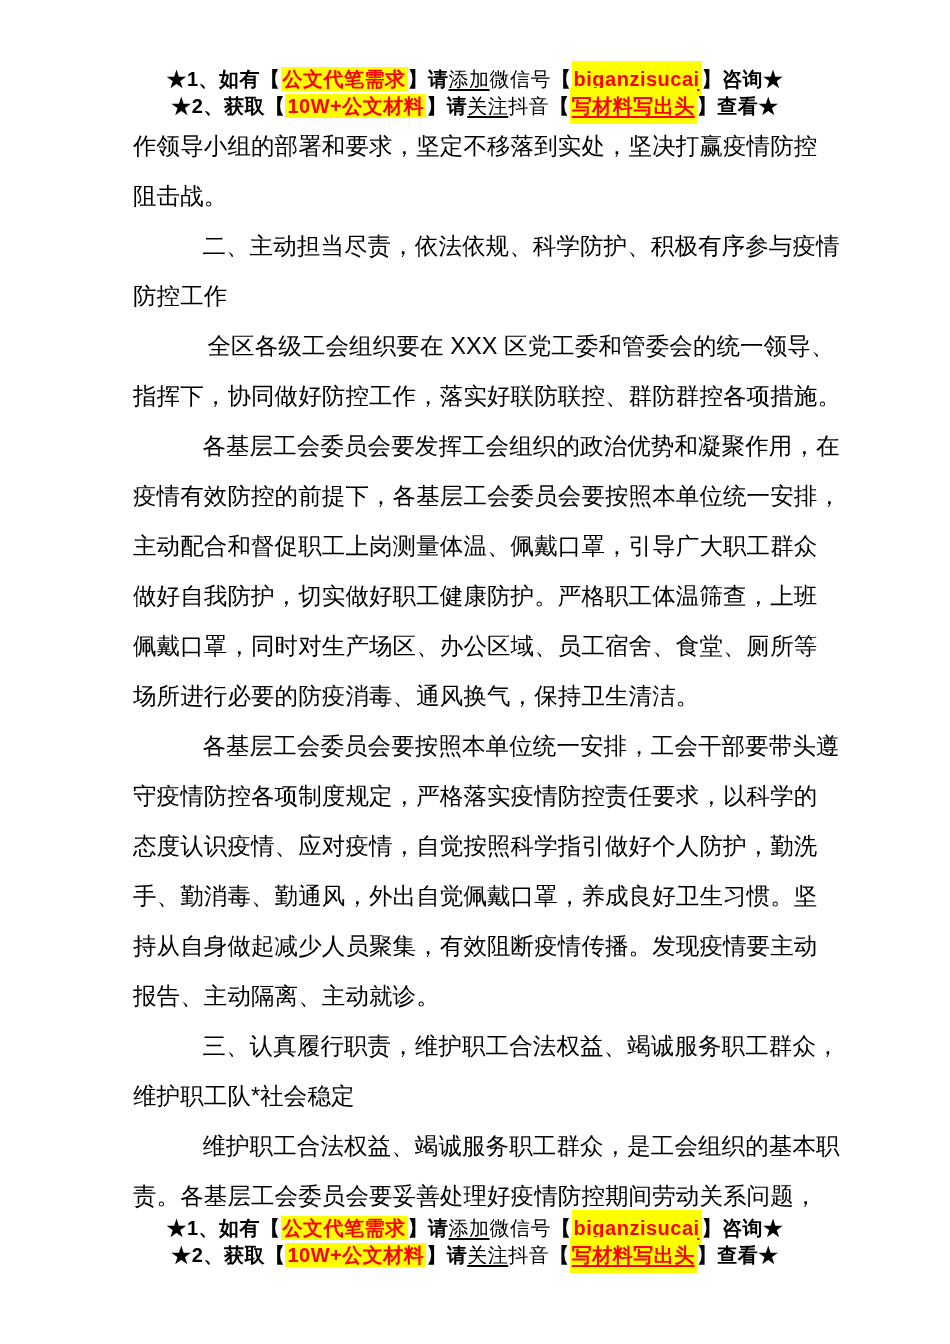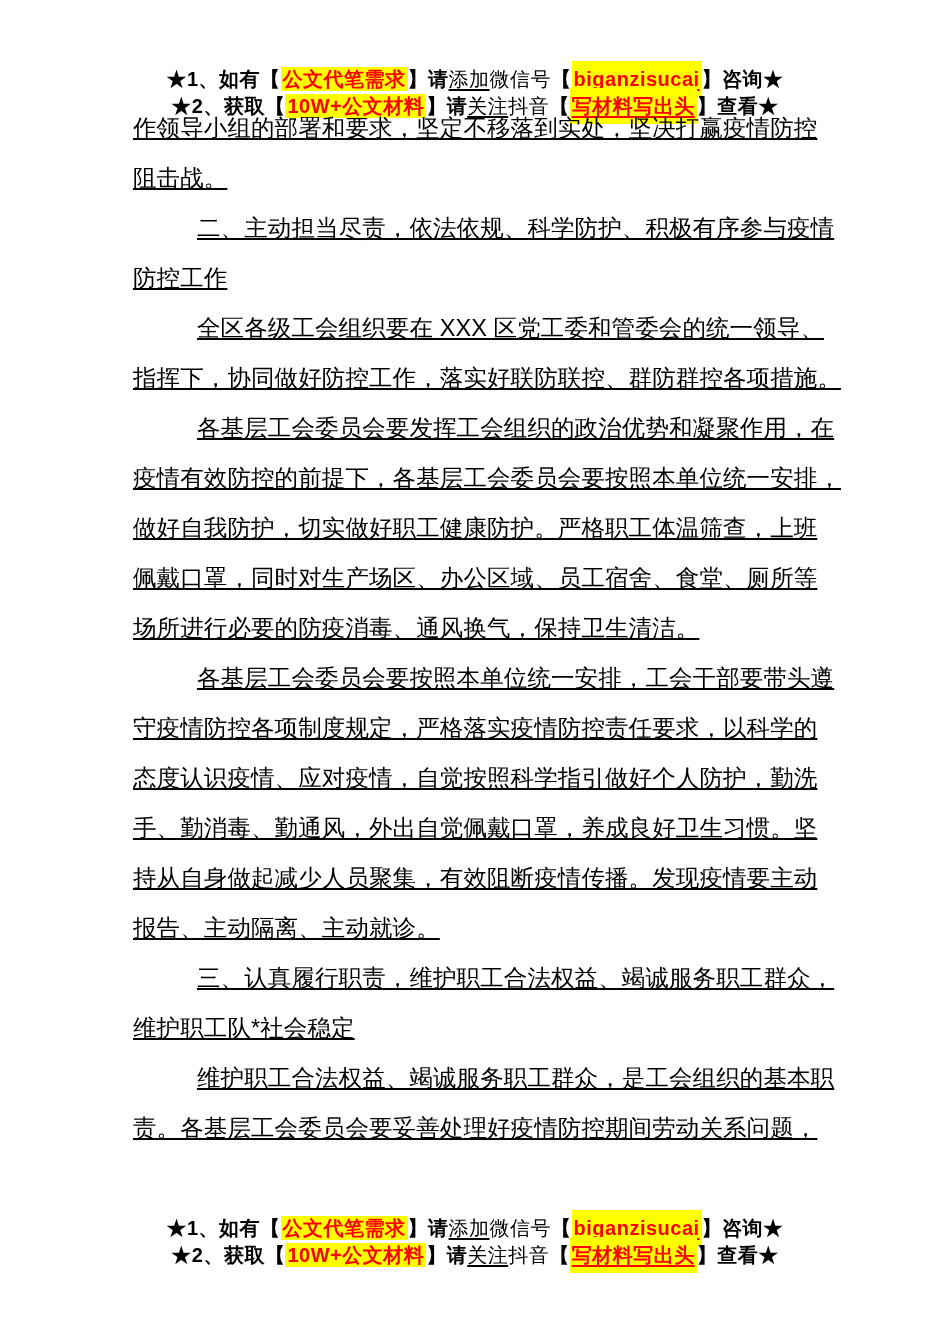--- a/index.html
+++ b/index.html
@@ -51,52 +51,52 @@
     background: var(--yellow, #ffff00);
     padding: 7px 2px;
     text-decoration: underline;
     text-decoration-color: var(--red, #ff0000);
     text-decoration-thickness: 2px;
     text-underline-offset: 3px;
   }
   
   .doc-body {
     position: absolute;
-    top: 103px;
+    top: 121px;
     left: 133px;
     width: 712px;
-    text-decoration: underline;
   }
   .doc-line {
     height: 50px;
     line-height: 50px;
     font-size: 23.5px;
     letter-spacing: 0.1px;
     white-space: pre;
     color: var(--ink, #000000);
   }
-  .doc-line.indent { padding-left: 64px; }
+  .doc-line.indent { padding-left: 64px; text-align: center; }
 </style>
 </head>
 <body>
 
 <div class="page">
   <div class="banner banner-top">
       <div class="b-line"><span class="seg-b">★1、如有【</span><span class="seg-hl">公文代笔需求</span><span class="seg-b">】请</span><span class="seg-bu">添加</span><span class="seg-n">微信号</span><span class="seg-b">【</span><span class="seg-hlu">biganzisucai</span><span class="seg-b">】咨询★</span></div>
       <div class="b-line"><span class="seg-b">★2、获取【</span><span class="seg-hl">10W+公文材料</span><span class="seg-b">】请</span><span class="seg-bu">关注</span><span class="seg-n">抖音</span><span class="seg-b">【</span><span class="seg-hlu">写材料写出头</span><span class="seg-b">】查看★</span></div>
     </div>
   <div class="doc-body">
       <div class="doc-line">作领导小组的部署和要求，坚定不移落到实处，坚决打赢疫情防控</div>
       <div class="doc-line">阻击战。</div>
       <div class="doc-line indent">二、主动担当尽责，依法依规、科学防护、积极有序参与疫情</div>
       <div class="doc-line">防控工作</div>
       <div class="doc-line indent">全区各级工会组织要在 XXX 区党工委和管委会的统一领导、</div>
       <div class="doc-line">指挥下，协同做好防控工作，落实好联防联控、群防群控各项措施。</div>
       <div class="doc-line indent">各基层工会委员会要发挥工会组织的政治优势和凝聚作用，在</div>
       <div class="doc-line">疫情有效防控的前提下，各基层工会委员会要按照本单位统一安排，</div>
+      <div class="doc-line">主动配合和督促职工上岗测量体温、佩戴口罩，引导广大职工群众</div>
       <div class="doc-line">做好自我防护，切实做好职工健康防护。严格职工体温筛查，上班</div>
       <div class="doc-line">佩戴口罩，同时对生产场区、办公区域、员工宿舍、食堂、厕所等</div>
       <div class="doc-line">场所进行必要的防疫消毒、通风换气，保持卫生清洁。</div>
       <div class="doc-line indent">各基层工会委员会要按照本单位统一安排，工会干部要带头遵</div>
       <div class="doc-line">守疫情防控各项制度规定，严格落实疫情防控责任要求，以科学的</div>
       <div class="doc-line">态度认识疫情、应对疫情，自觉按照科学指引做好个人防护，勤洗</div>
       <div class="doc-line">手、勤消毒、勤通风，外出自觉佩戴口罩，养成良好卫生习惯。坚</div>
       <div class="doc-line">持从自身做起减少人员聚集，有效阻断疫情传播。发现疫情要主动</div>
       <div class="doc-line">报告、主动隔离、主动就诊。</div>
       <div class="doc-line indent">三、认真履行职责，维护职工合法权益、竭诚服务职工群众，</div>

